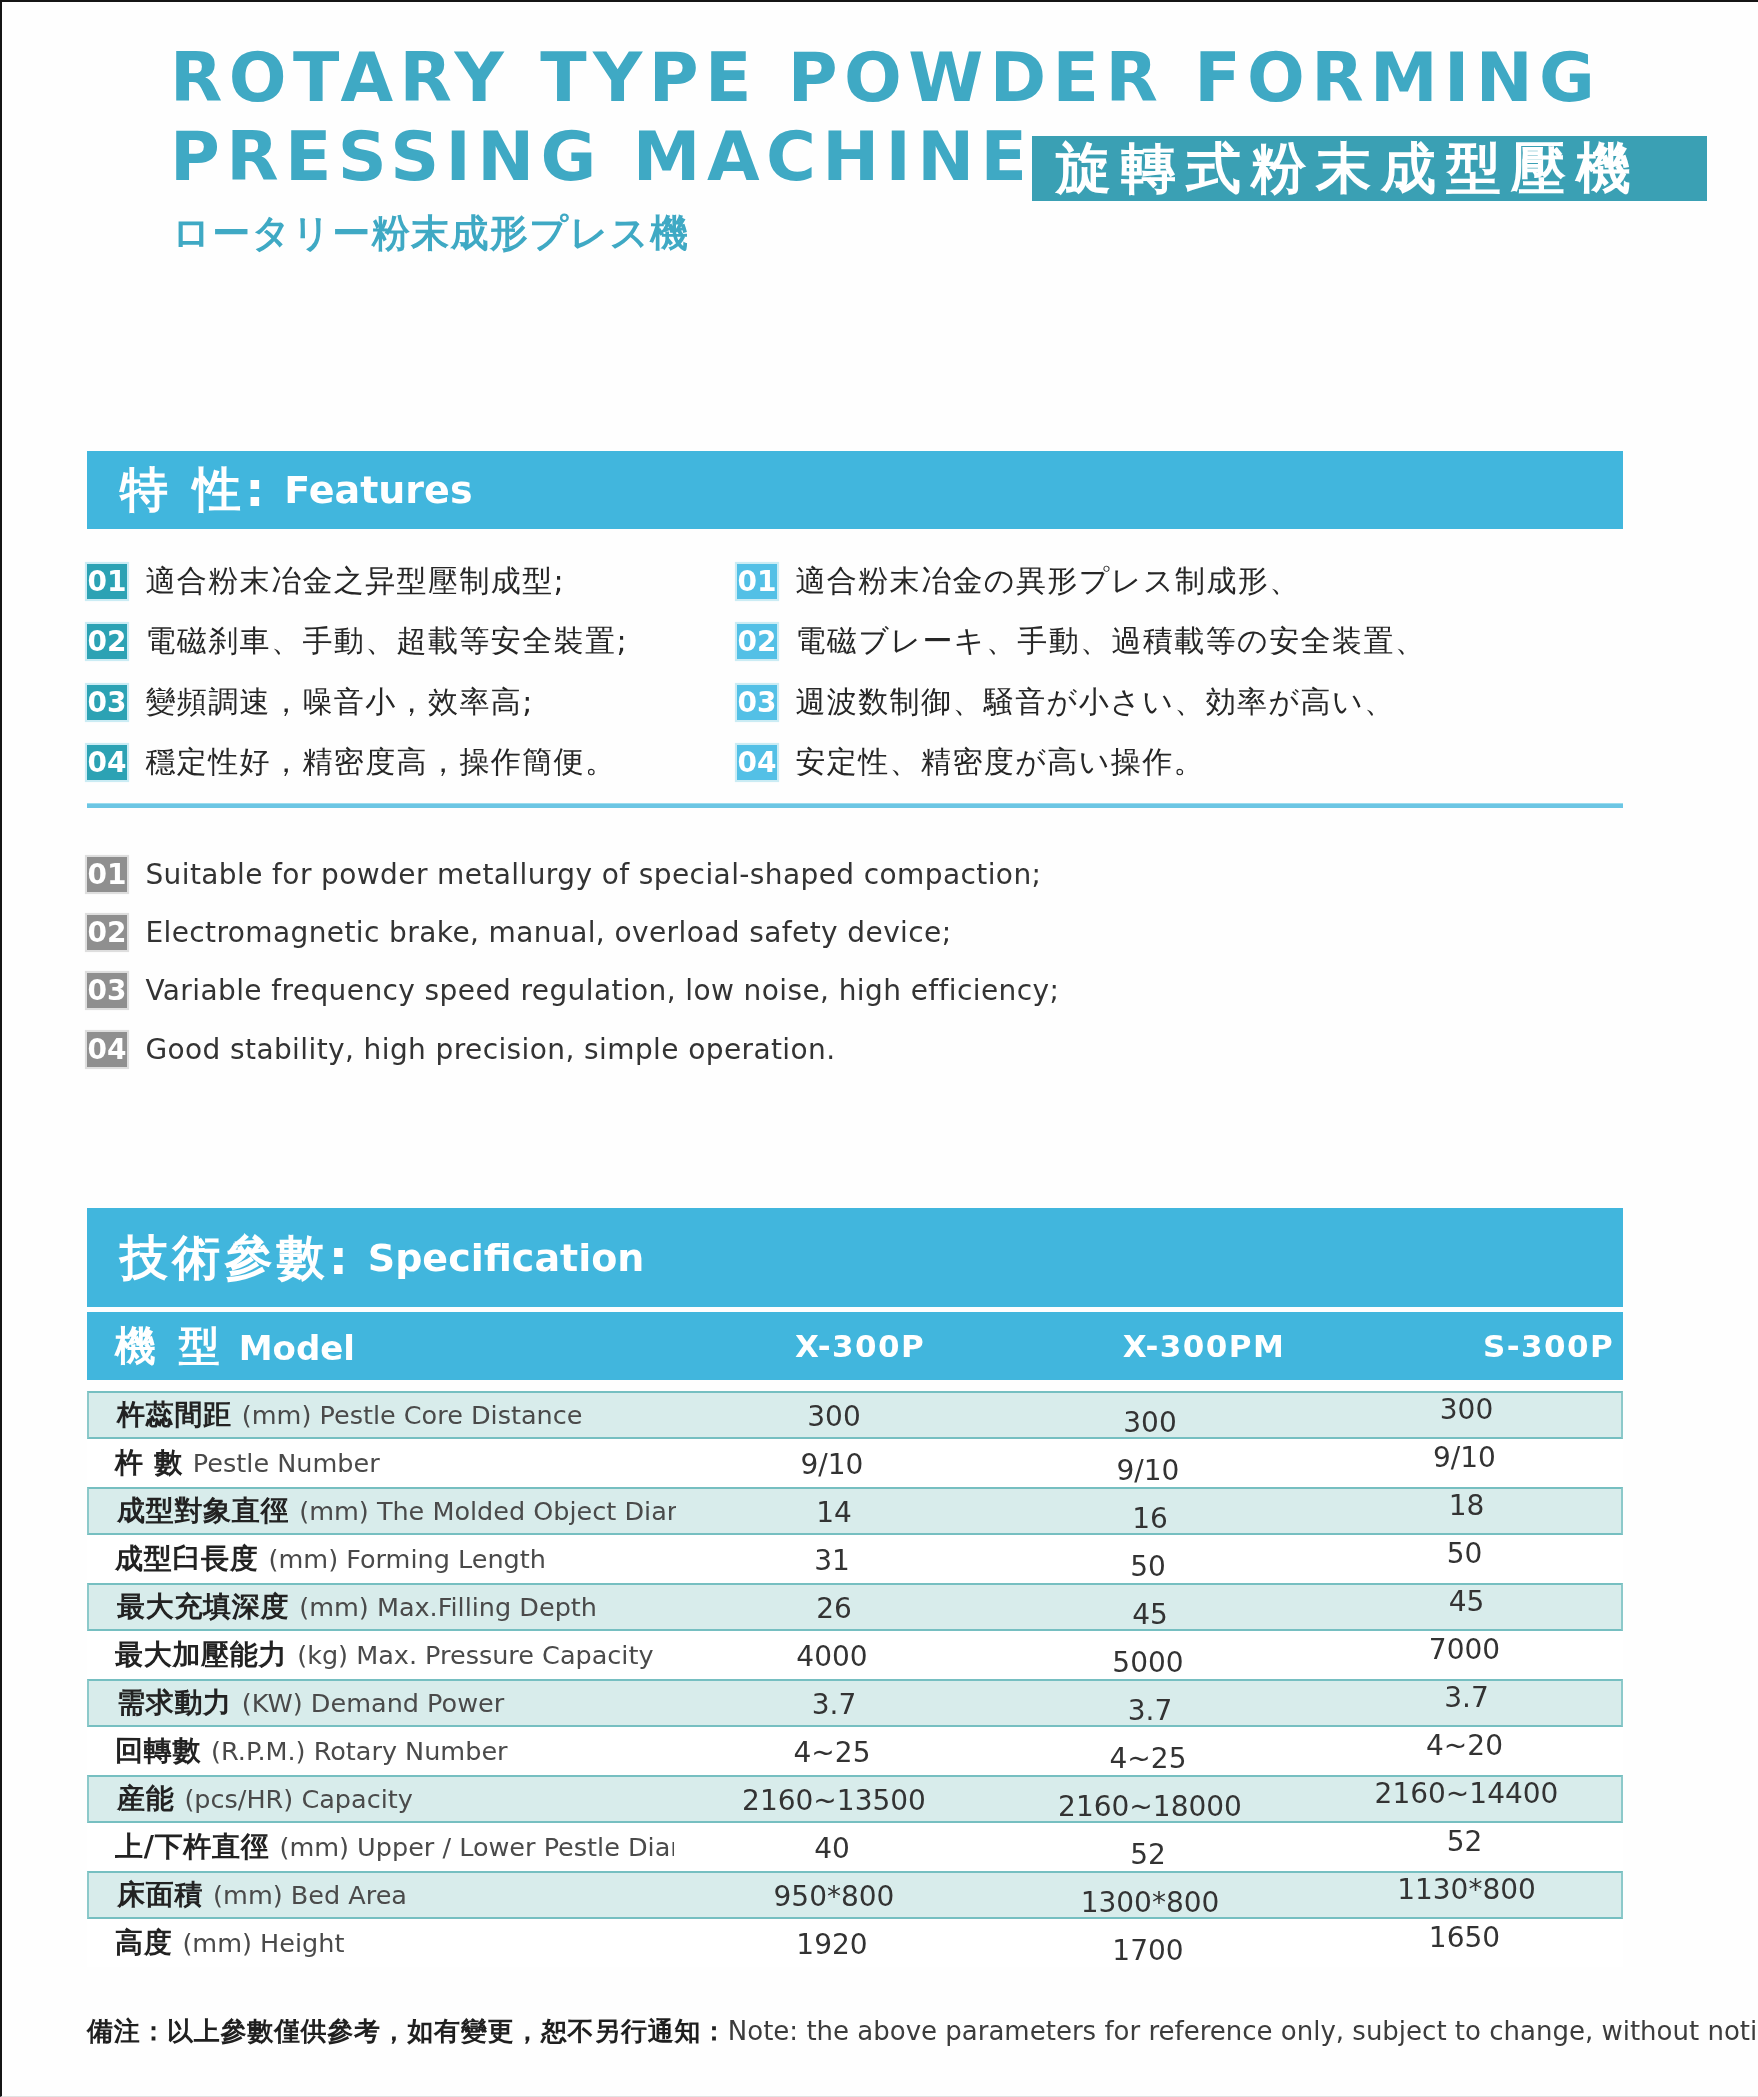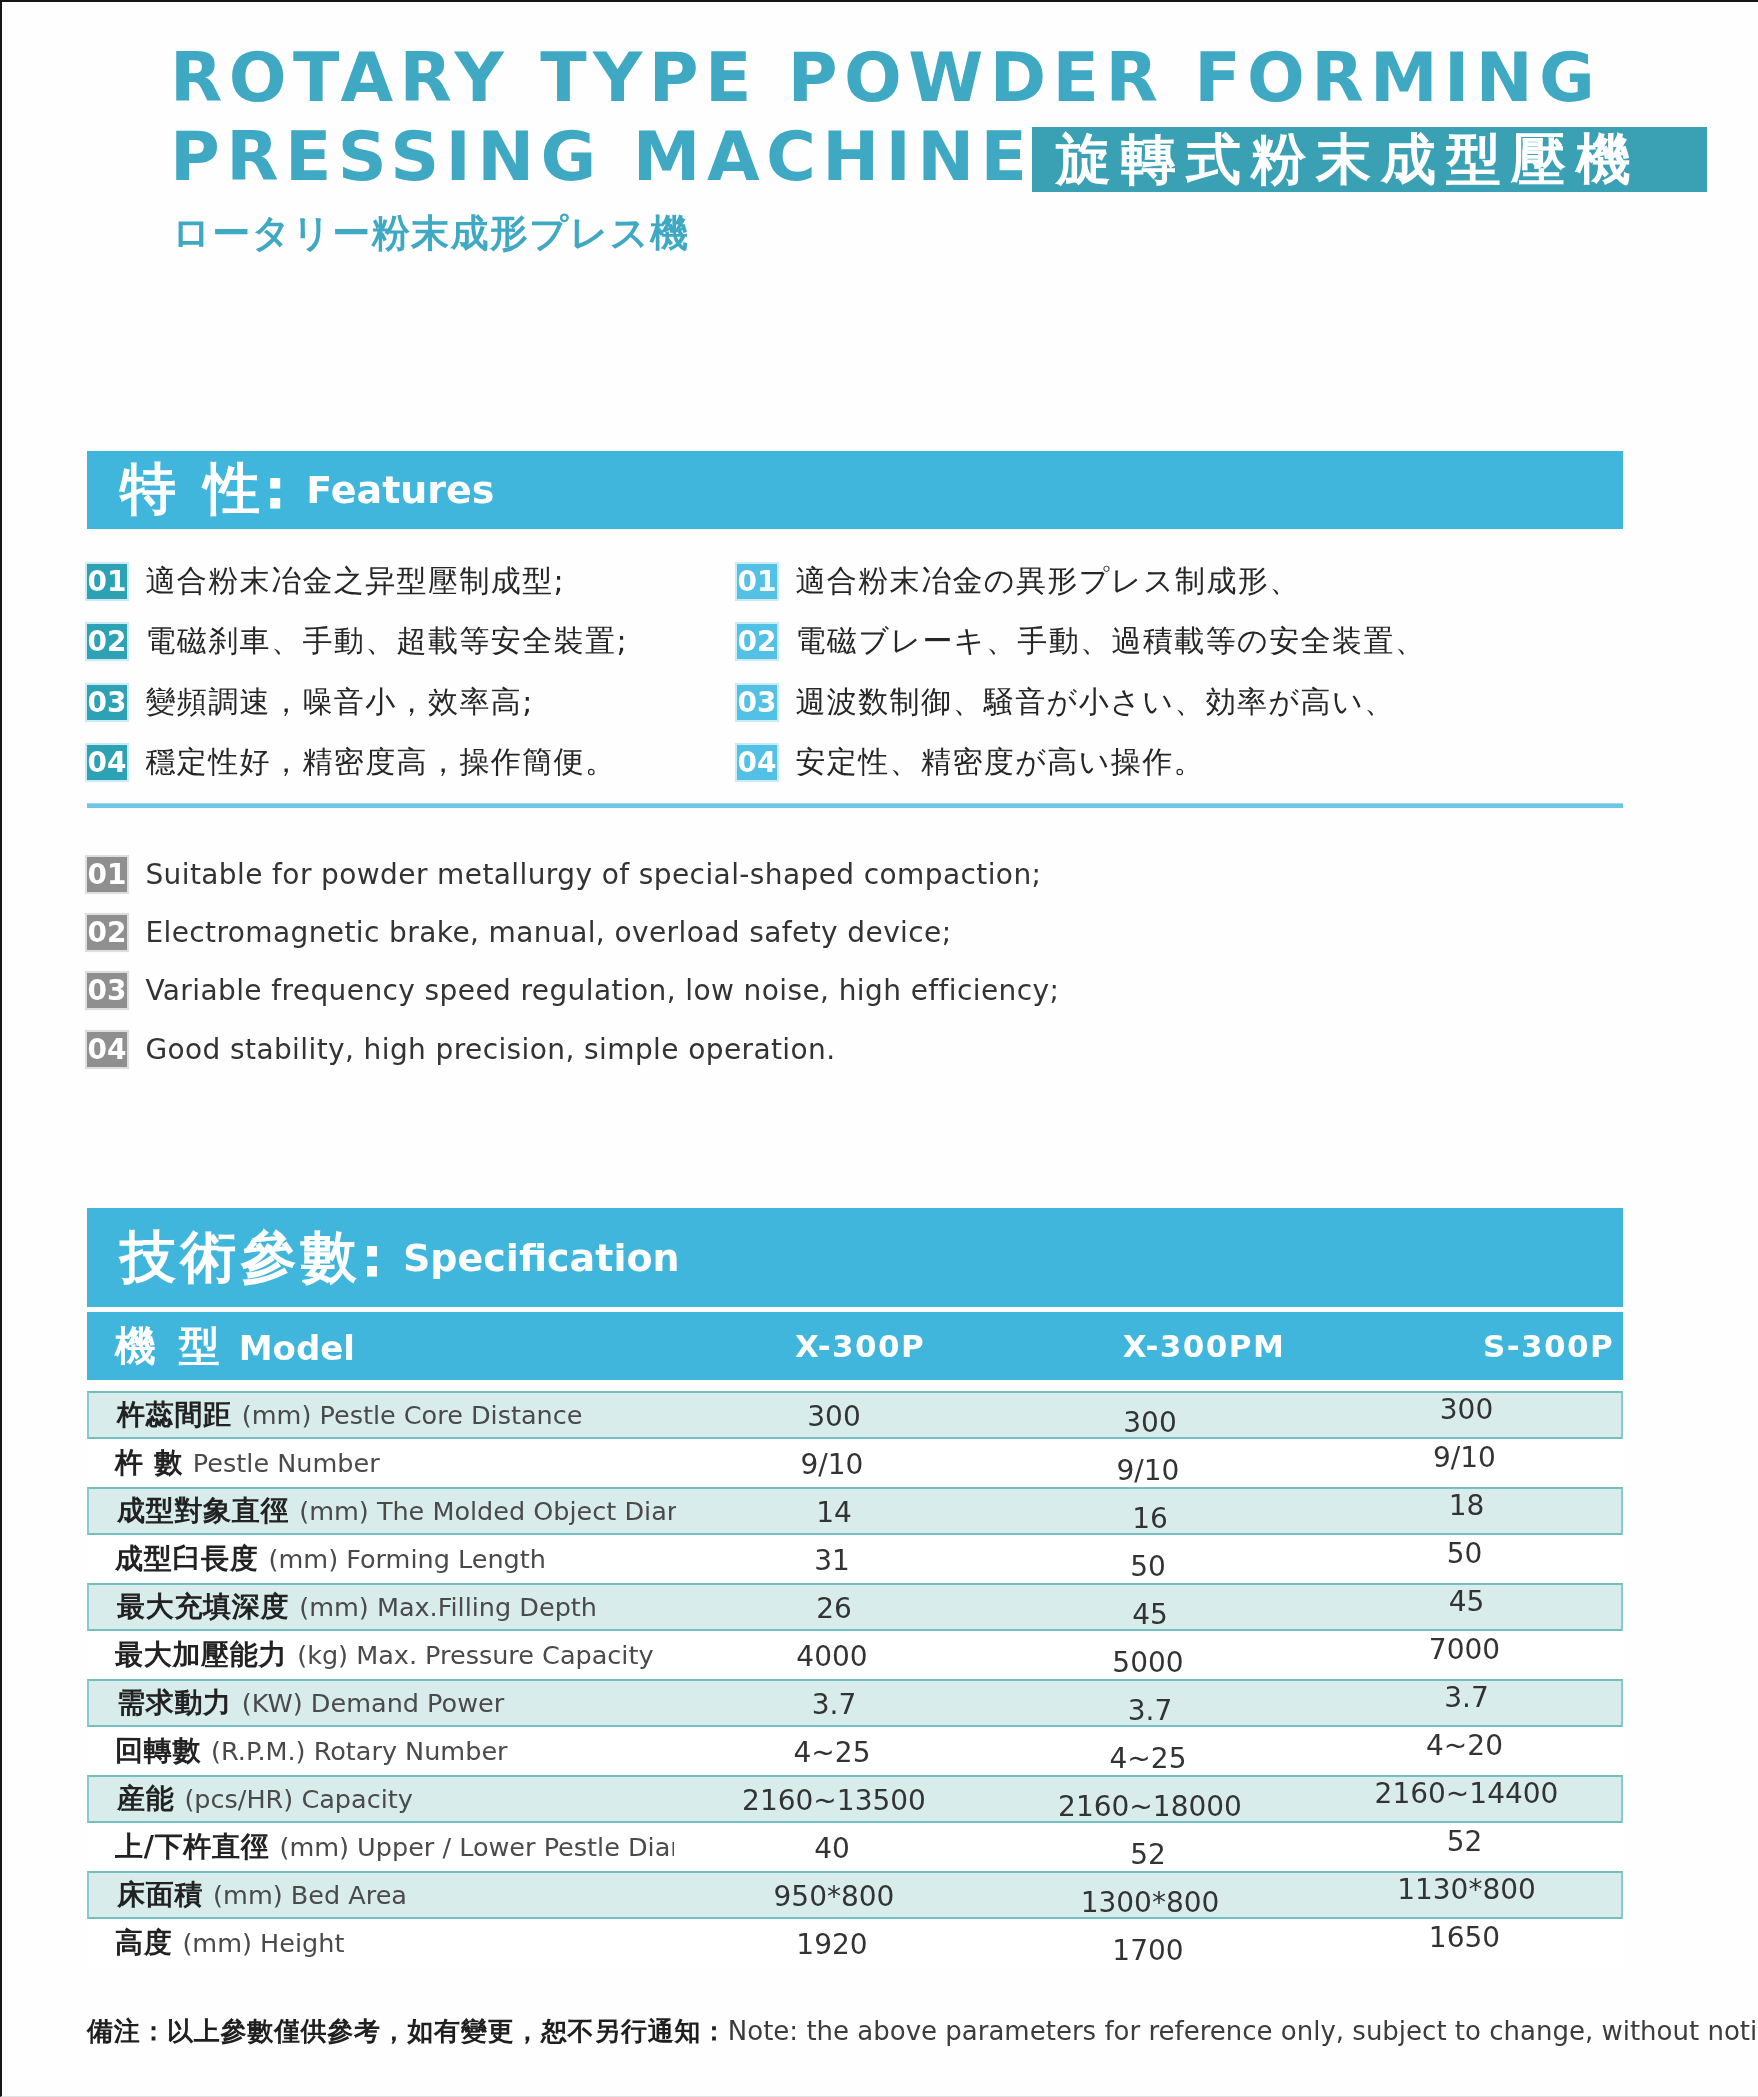--- a/index.html
+++ b/index.html
@@ -16,42 +16,42 @@
     overflow:hidden;
   }
 
   
   .main-title {
     position:absolute; left:168px; top:37px;
     font-size:68px; font-weight:bold; letter-spacing:6.4px;
     line-height:1.16; color:#3FA9C4; white-space:nowrap;
   }
   .cn-title-banner {
-    position:absolute; left:1030px; top:125px;
+    position:absolute; left:1030px; top:134px;
     width:675px; height:65px;
     background:#3AA0B4; color:#ffffff;
     display:flex; align-items:center;
     padding-left:24px; box-sizing:border-box;
     font-size:55px; font-weight:bold; letter-spacing:10px;
     white-space:nowrap;
   }
   .jp-subtitle {
     position:absolute; left:170px; top:206px;
     font-size:38px; font-weight:bold; letter-spacing:1.4px;
     color:#3FA9C4; white-space:nowrap;
   }
 
   
   .section-banner {
     position:absolute; left:85px; width:1536px; height:78px;
     background:#41B6DD; color:#fff;
     display:flex; align-items:center; padding-left:33px;
     box-sizing:border-box; white-space:nowrap;
   }
-  .section-banner .cjk { font-size:56px; font-weight:bold; letter-spacing:4.2px;text-align:right; }
+  .section-banner .cjk { font-size:48px; font-weight:bold; letter-spacing:4.2px;text-align:right; }
   .section-banner .en  { font-size:38px; font-weight:bold; margin-left:15.6px; }
   #features-banner { top:449px; }
   #spec-banner { top:1206px; height:99px; }
 
   
   .feat-col { position:absolute; top:559px; }
   #feat-cn { left:85px; width:651px; }
   #feat-jp { left:735px; width:891px; }
   .feat-item { display:flex; align-items:center; height:40px; margin-bottom:20.5px; }
   .badge {

